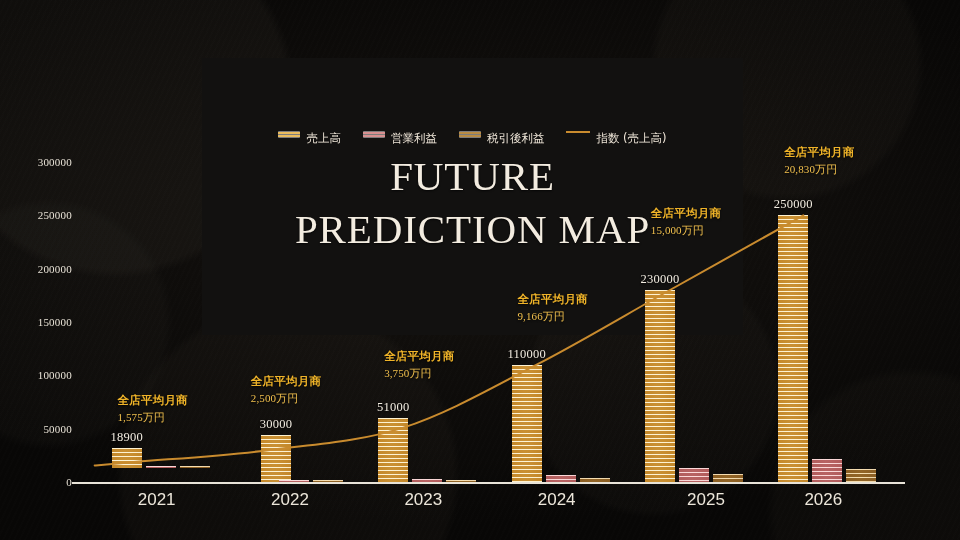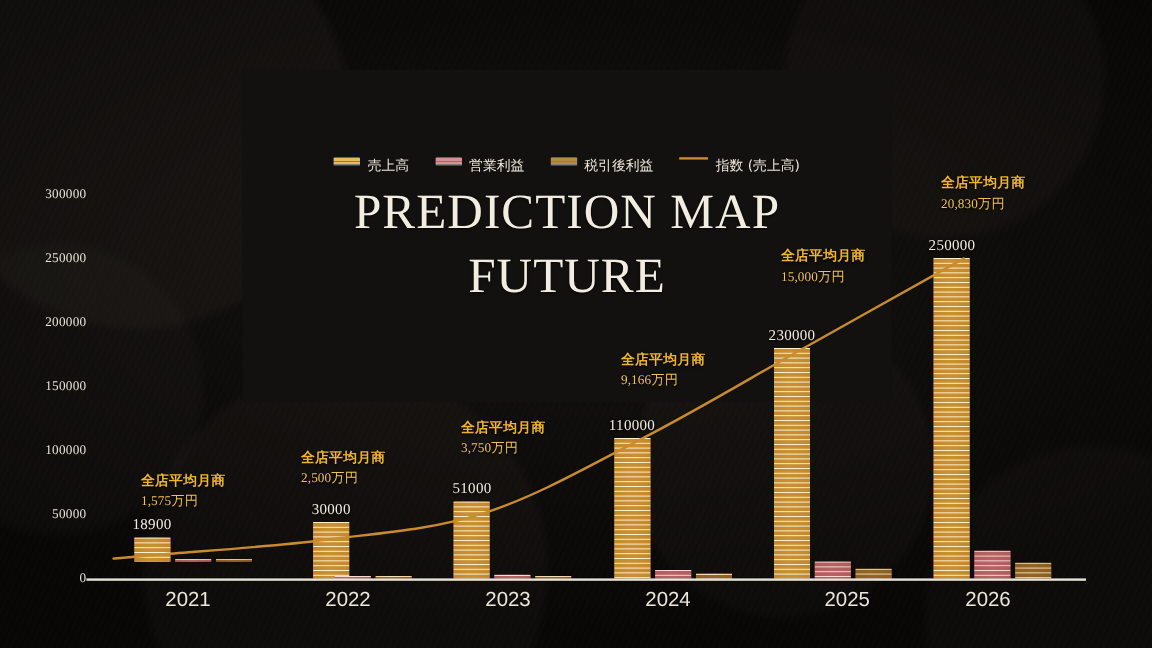--- a/index.html
+++ b/index.html
@@ -160,22 +160,22 @@
         <span class="legend-swatch" style="background: repeating-linear-gradient(rgba(255, 255, 255, 0.45) 0px, rgba(255, 255, 255, 0.45) 1px, rgb(184, 139, 68) 1px, rgb(184, 139, 68) 3px);"></span>
         <span class="legend-label">税引後利益</span>
       </div>
       <div class="legend-item">
         <span class="legend-line" style="background: rgb(201, 139, 46);"></span>
         <span class="legend-label">指数 (売上高)</span>
       </div>
     </div>
 
   <div id="title-block">
+    <span class="title-line">FUTURE</span>
     <span class="title-line">PREDICTION MAP</span>
-    <span class="title-line">FUTURE</span>
   </div>
 
   <div id="plot">
     <div id="yaxis">
         <div class="ytick" style="top: 482px;">0</div>
         <div class="ytick" style="top: 428.667px;">50000</div>
         <div class="ytick" style="top: 375.333px;">100000</div>
         <div class="ytick" style="top: 322px;">150000</div>
         <div class="ytick" style="top: 268.667px;">200000</div>
         <div class="ytick" style="top: 215.333px;">250000</div>

